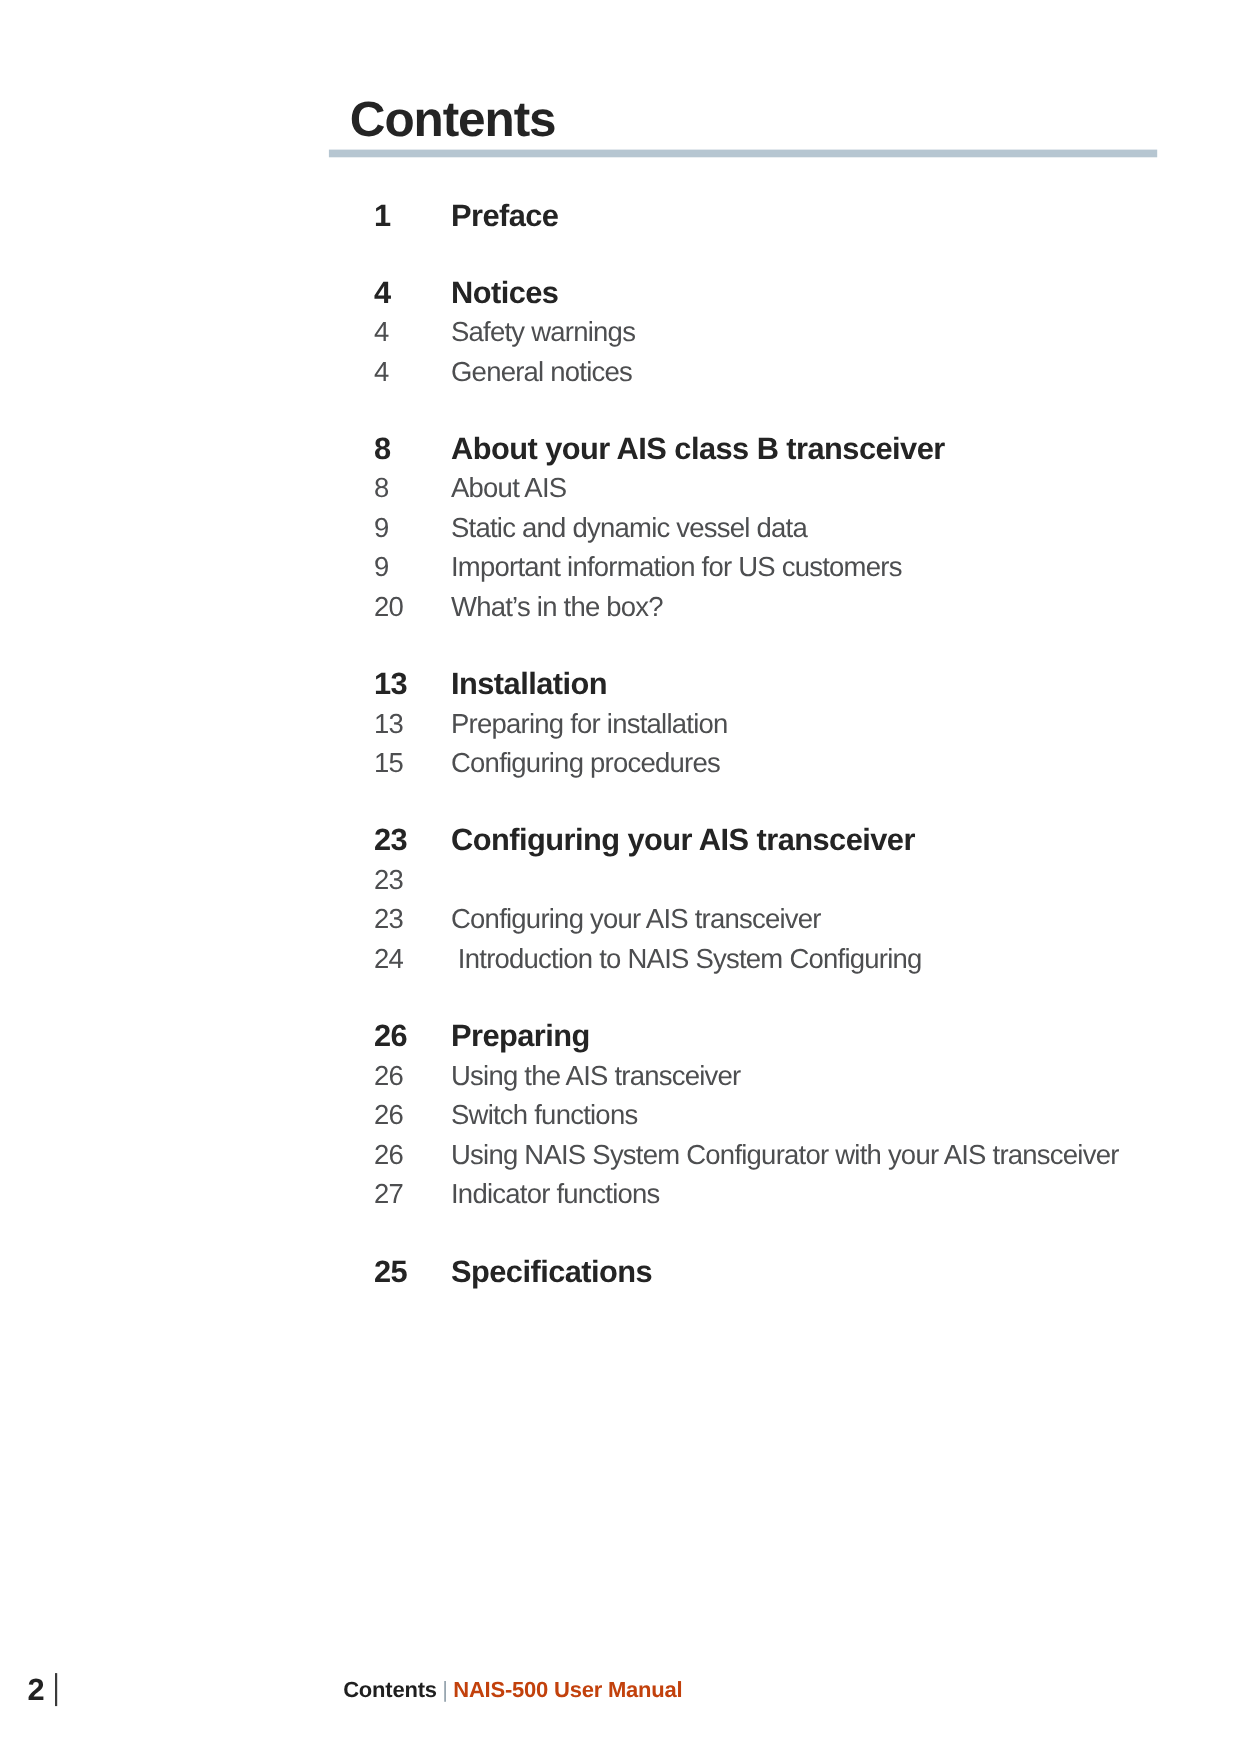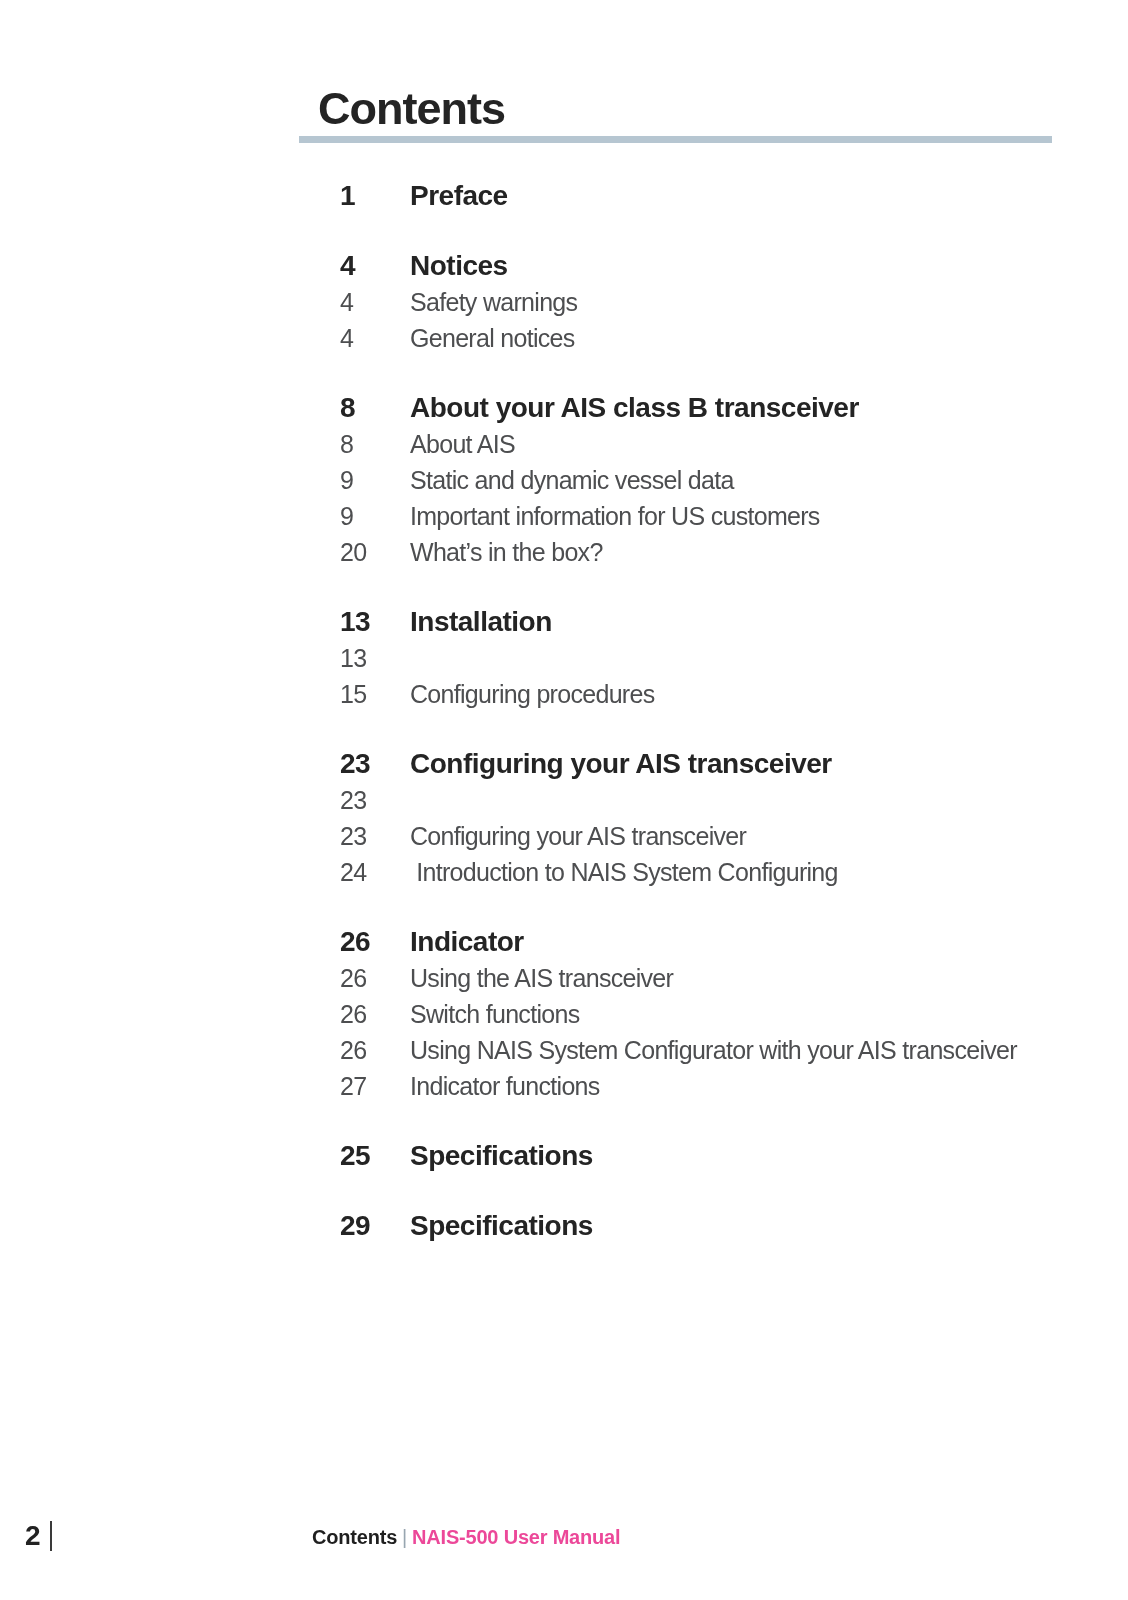--- a/index.html
+++ b/index.html
@@ -40,21 +40,21 @@
   .footer-left .vbar {
     width:2px; height:30px; background:#3a3a3a; margin-left:9px;
   }
   .footer-center {
     position:absolute; left:312px; top:1526px;
     font-size:20px; font-weight:bold; letter-spacing:-0.2px;
     white-space:nowrap;
   }
   .footer-center .f-section { color:#1f1f1f; }
   .footer-center .f-sep { color:#98a6b0; margin:0 5px; font-weight:normal; }
-  .footer-center .f-manual { color:#ec4899;margin-top:32px; }
+  .footer-center .f-manual { color:#c2410c;margin-top:32px; }
 </style>
 </head>
 <body>
 
 <h1 class="page-title">Contents</h1>
 <div class="title-rule"></div>
 
 <div class="toc" id="toc">
     <div class="toc-block">
       <div class="row header">
@@ -98,20 +98,21 @@
         <span class="label">What’s in the box?</span>
       </div>
     </div>
     <div class="toc-block">
       <div class="row header">
         <span class="num">13</span>
         <span class="label">Installation</span>
       </div>
       <div class="row item">
         <span class="num">13</span>
+        <span class="label">Preparing for installation</span>
       </div>
       <div class="row item">
         <span class="num">15</span>
         <span class="label">Configuring procedures</span>
       </div>
     </div>
     <div class="toc-block">
       <div class="row header">
         <span class="num">23</span>
         <span class="label">Configuring your AIS transceiver</span>
@@ -124,21 +125,21 @@
         <span class="label">Configuring your AIS transceiver</span>
       </div>
       <div class="row item">
         <span class="num">24</span>
         <span class="label"> Introduction to NAIS System Configuring</span>
       </div>
     </div>
     <div class="toc-block">
       <div class="row header">
         <span class="num">26</span>
-        <span class="label">Indicator</span>
+        <span class="label">Preparing</span>
       </div>
       <div class="row item">
         <span class="num">26</span>
         <span class="label">Using the AIS transceiver</span>
       </div>
       <div class="row item">
         <span class="num">26</span>
         <span class="label">Switch functions</span>
       </div>
       <div class="row item">
@@ -149,26 +150,20 @@
         <span class="num">27</span>
         <span class="label">Indicator functions</span>
       </div>
     </div>
     <div class="toc-block">
       <div class="row header">
         <span class="num">25</span>
         <span class="label">Specifications</span>
       </div>
     </div>
-    <div class="toc-block">
-      <div class="row header">
-        <span class="num">29</span>
-        <span class="label">Specifications</span>
-      </div>
-    </div>
   </div>
 
 <div class="footer-left">
   <span class="page-num">2</span>
   <span class="vbar"></span>
 </div>
 
 <div class="footer-center">
   <span class="f-section">Contents</span><span class="f-sep">|</span><span class="f-manual">NAIS-500 User Manual</span>
 </div>

